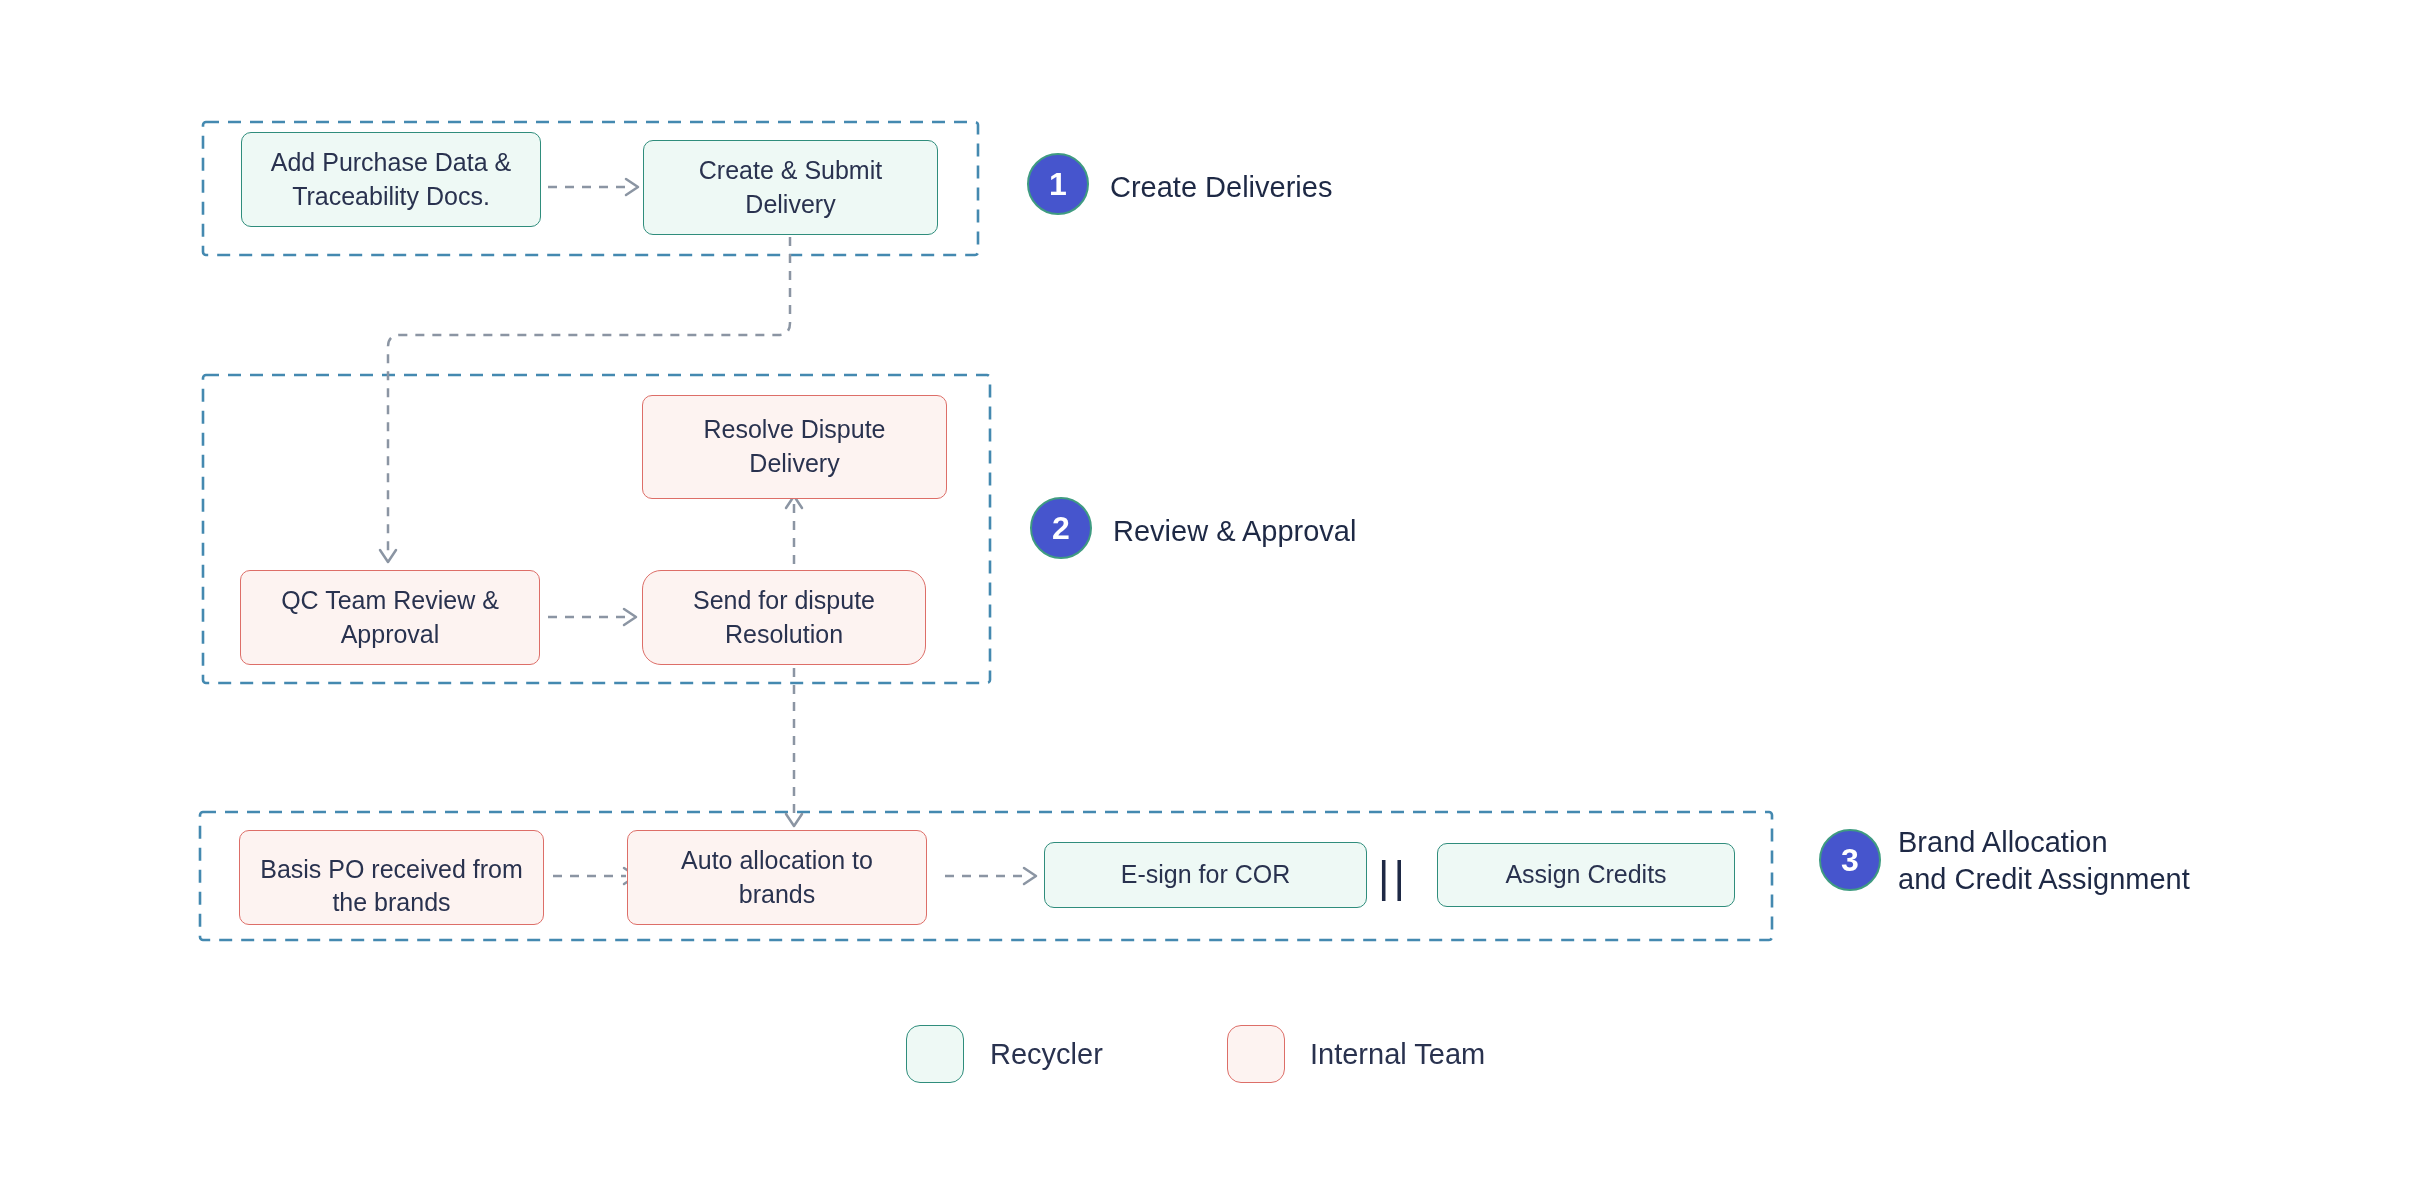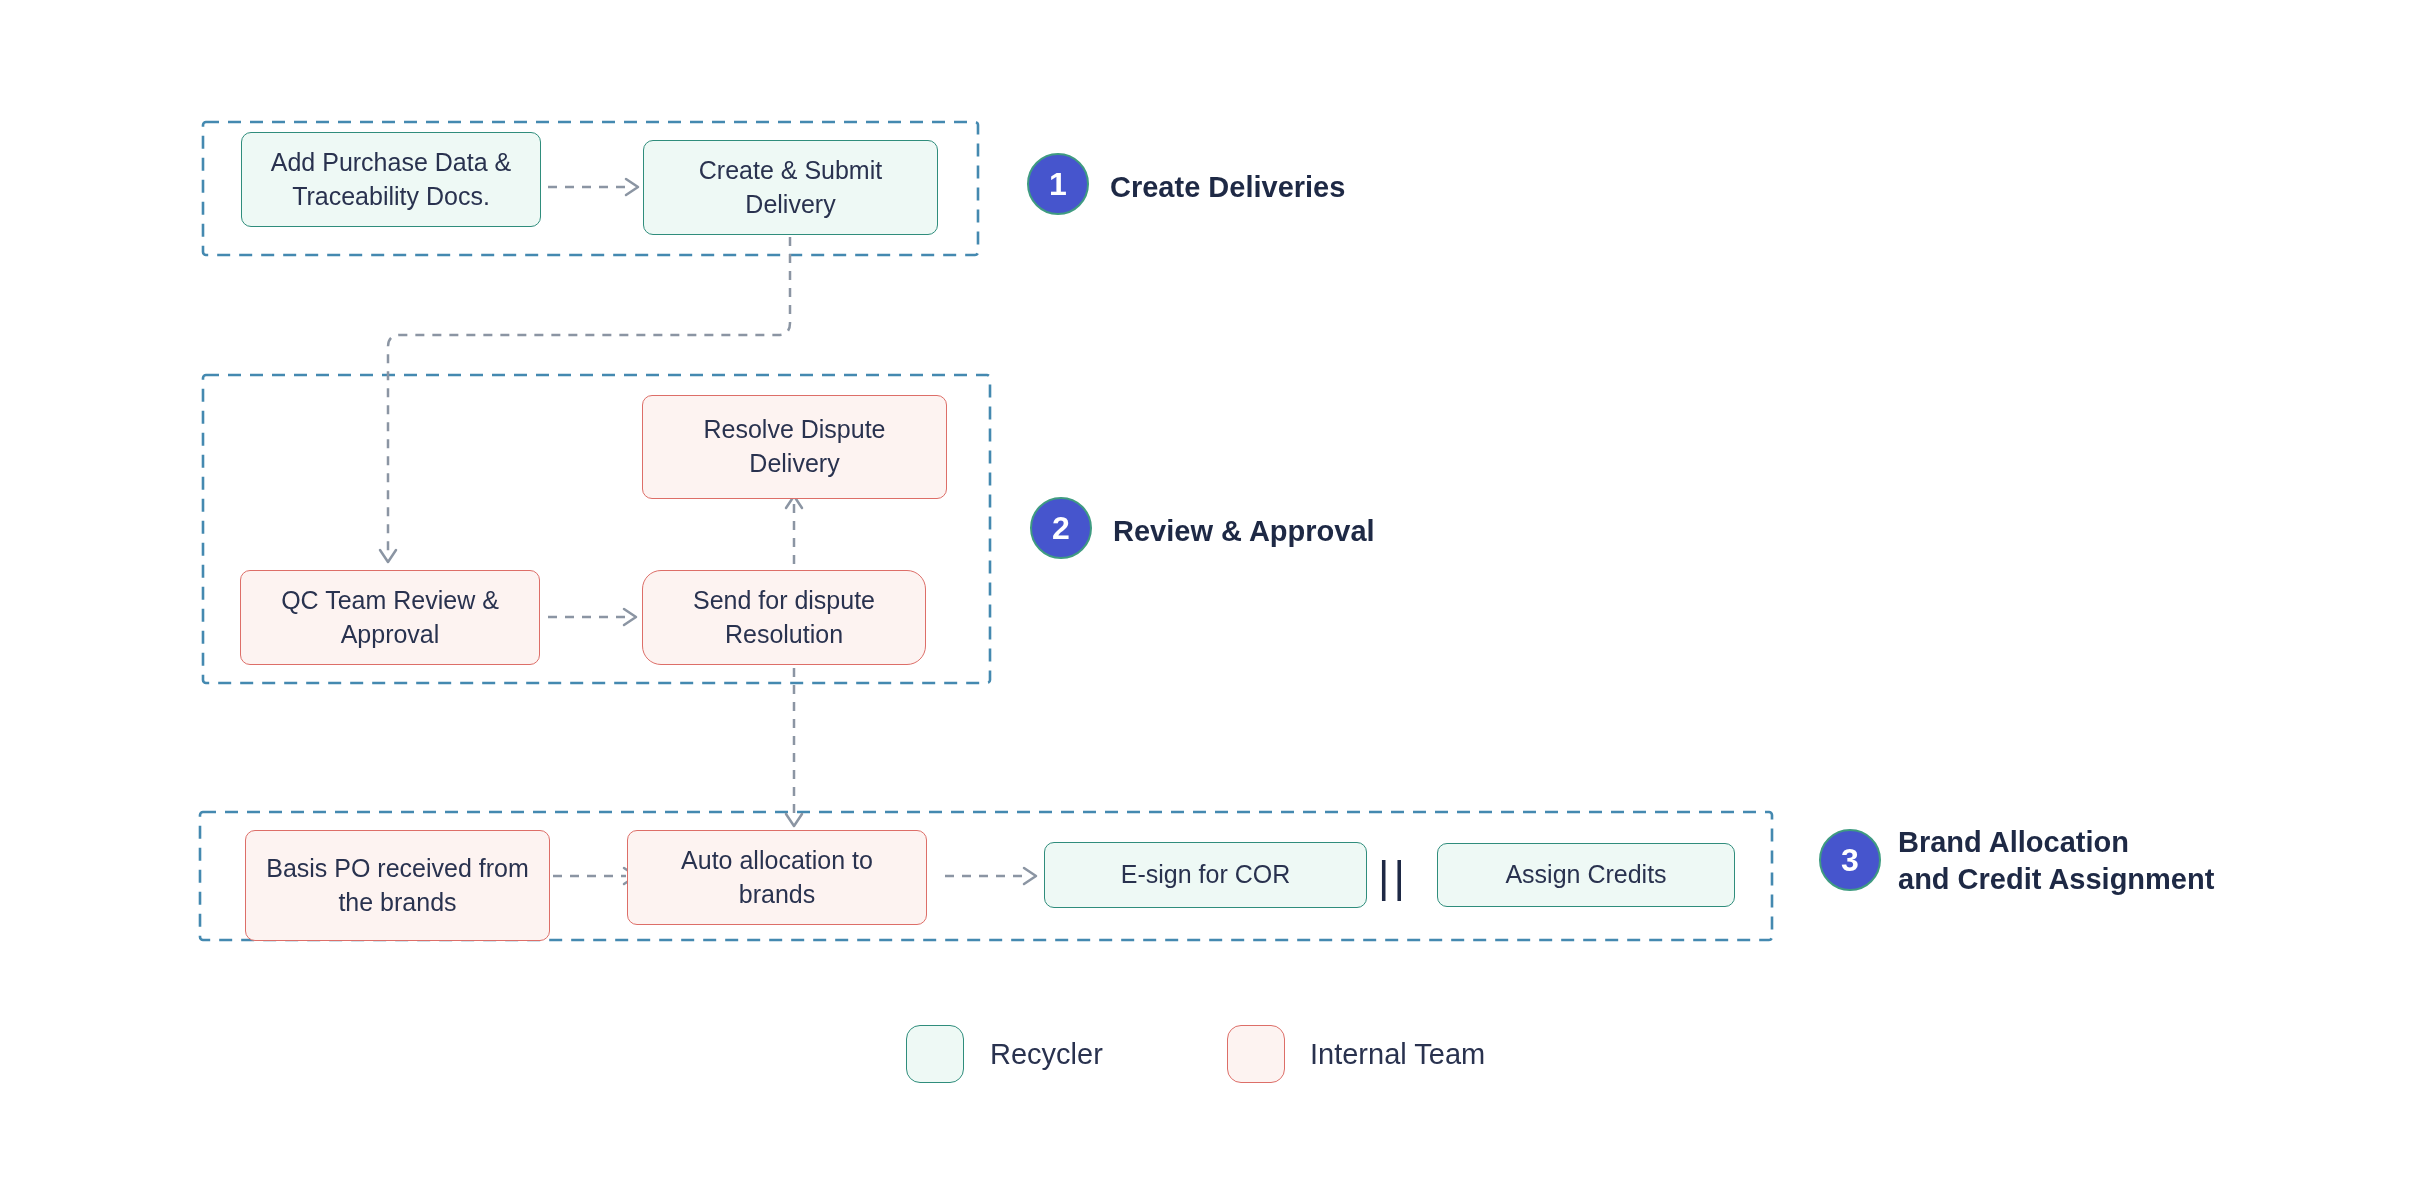--- a/index.html
+++ b/index.html
@@ -35,21 +35,21 @@
     width:62px;height:62px;border-radius:50%;
     background:var(--badge);
     border:2px solid var(--badge-ring);
     display:flex;align-items:center;justify-content:center;
     color:#ffffff;font-size:32px;font-weight:700;
     box-sizing:border-box;
   }
   .stage-title{
     position:absolute;
     color:var(--title-text);
-    font-size:29px;font-weight:700;
+    font-size:29px;font-weight:400;
     line-height:1.28;
     white-space:nowrap;
   }
   .parallel-sep{
     position:absolute;
     color:var(--title-text);
     font-size:44px;font-weight:400;
     letter-spacing:4px;
   }
   
@@ -125,21 +125,21 @@
       <span>Send for dispute Resolution</span>
     </div>
 
   <div class="badge" style="left:1030px;top:497px;">
     <span>2</span>
   </div>
   <div class="stage-title" style="left:1113px;top:513px;">
     <span>Review &amp; Approval</span>
   </div>
 
-  <div class="node internal" style="left:245px;top:830px;width:305px;height:111px;">
+  <div class="node internal" style="left:239px;top:830px;width:305px;height:95px;align-items:flex-end;">
       <span>Basis PO received from the brands</span>
     </div>
 
   <div class="node internal" style="left:627px;top:830px;width:300px;height:95px;">
       <span>Auto allocation to brands</span>
     </div>
 
   <div class="node recycler" style="left:1044px;top:842px;width:323px;height:66px;">
       <span>E-sign for COR</span>
     </div>

